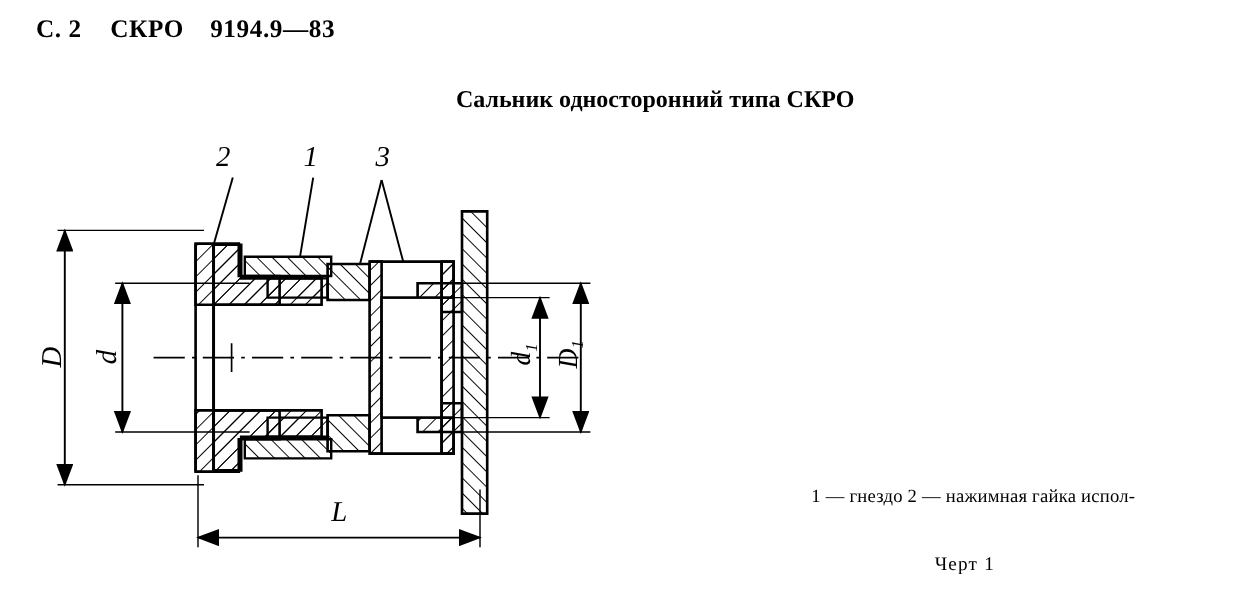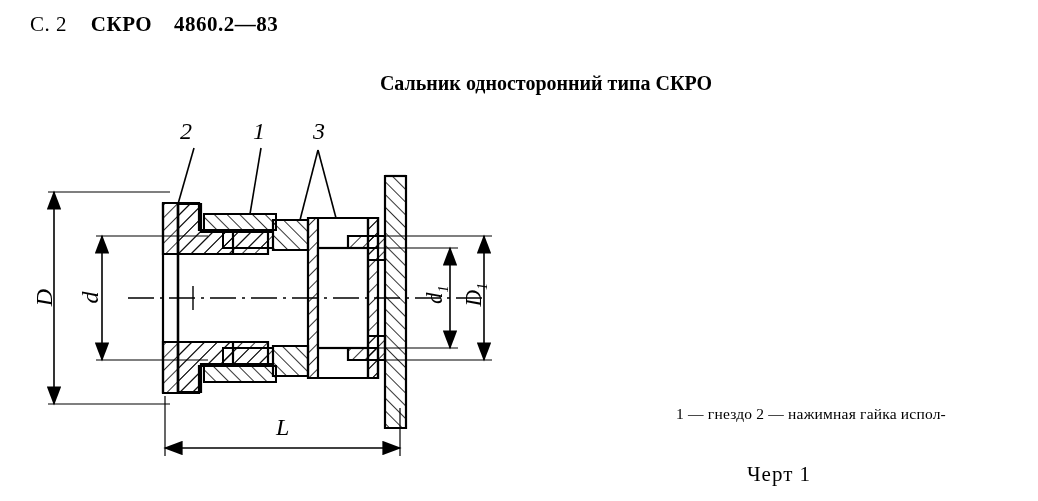--- a/index.html
+++ b/index.html
@@ -24,21 +24,21 @@
   .header {
     position: absolute;
     left: 30px;
     top: 12px;
     font-size: 21px;
     font-weight: bold;
     letter-spacing: 0.5px;
     white-space: nowrap;
   }
   .header .page-no {
-    font-weight: normal;
+    font-weight: bold;
     margin-right: 18px;
   }
   .header .std-name {
     margin-right: 16px;
   }
 
   
   .fig-title {
     position: absolute;
     left: 0;
@@ -72,42 +72,42 @@
     font-size: 15.5px;
     line-height: 1.25;
     text-align: center;
     letter-spacing: 0.2px;
   }
   .legend .ln1 { white-space: nowrap; }
   .legend .ln2 { white-space: nowrap; }
 
   .fig-caption {
     position: absolute;
-    left: 564px;
+    left: 589px;
     top: 462px;
     width: 430px;
     text-align: center;
-    font-size: 21px;
+    font-size: 16px;
     letter-spacing: 1px;
   }
 
   .label-italic {
     font-family: "Liberation Serif", serif;
     font-style: italic;
   }
 </style>
 </head>
 <body>
 
 <div class="page">
 
   <div class="header">
     <span class="page-no">С. 2</span>
     <span class="std-name">СКРО</span>
-    <span class="std-num">4860.2—83</span>
+    <span class="std-num">9194.9—83</span>
   </div>
 
   <div class="fig-title">Сальник односторонний типа СКРО</div>
 
   <div class="drawing">
     <svg width="580" height="380" viewBox="0 0 580 380" xmlns="http://www.w3.org/2000/svg">
       <defs>
         <pattern id="hatchR" width="9" height="9" patternTransform="rotate(45)" patternUnits="userSpaceOnUse">
           <line x1="0" y1="0" x2="0" y2="9" stroke="#000" stroke-width="1.6"></line>
         </pattern>

